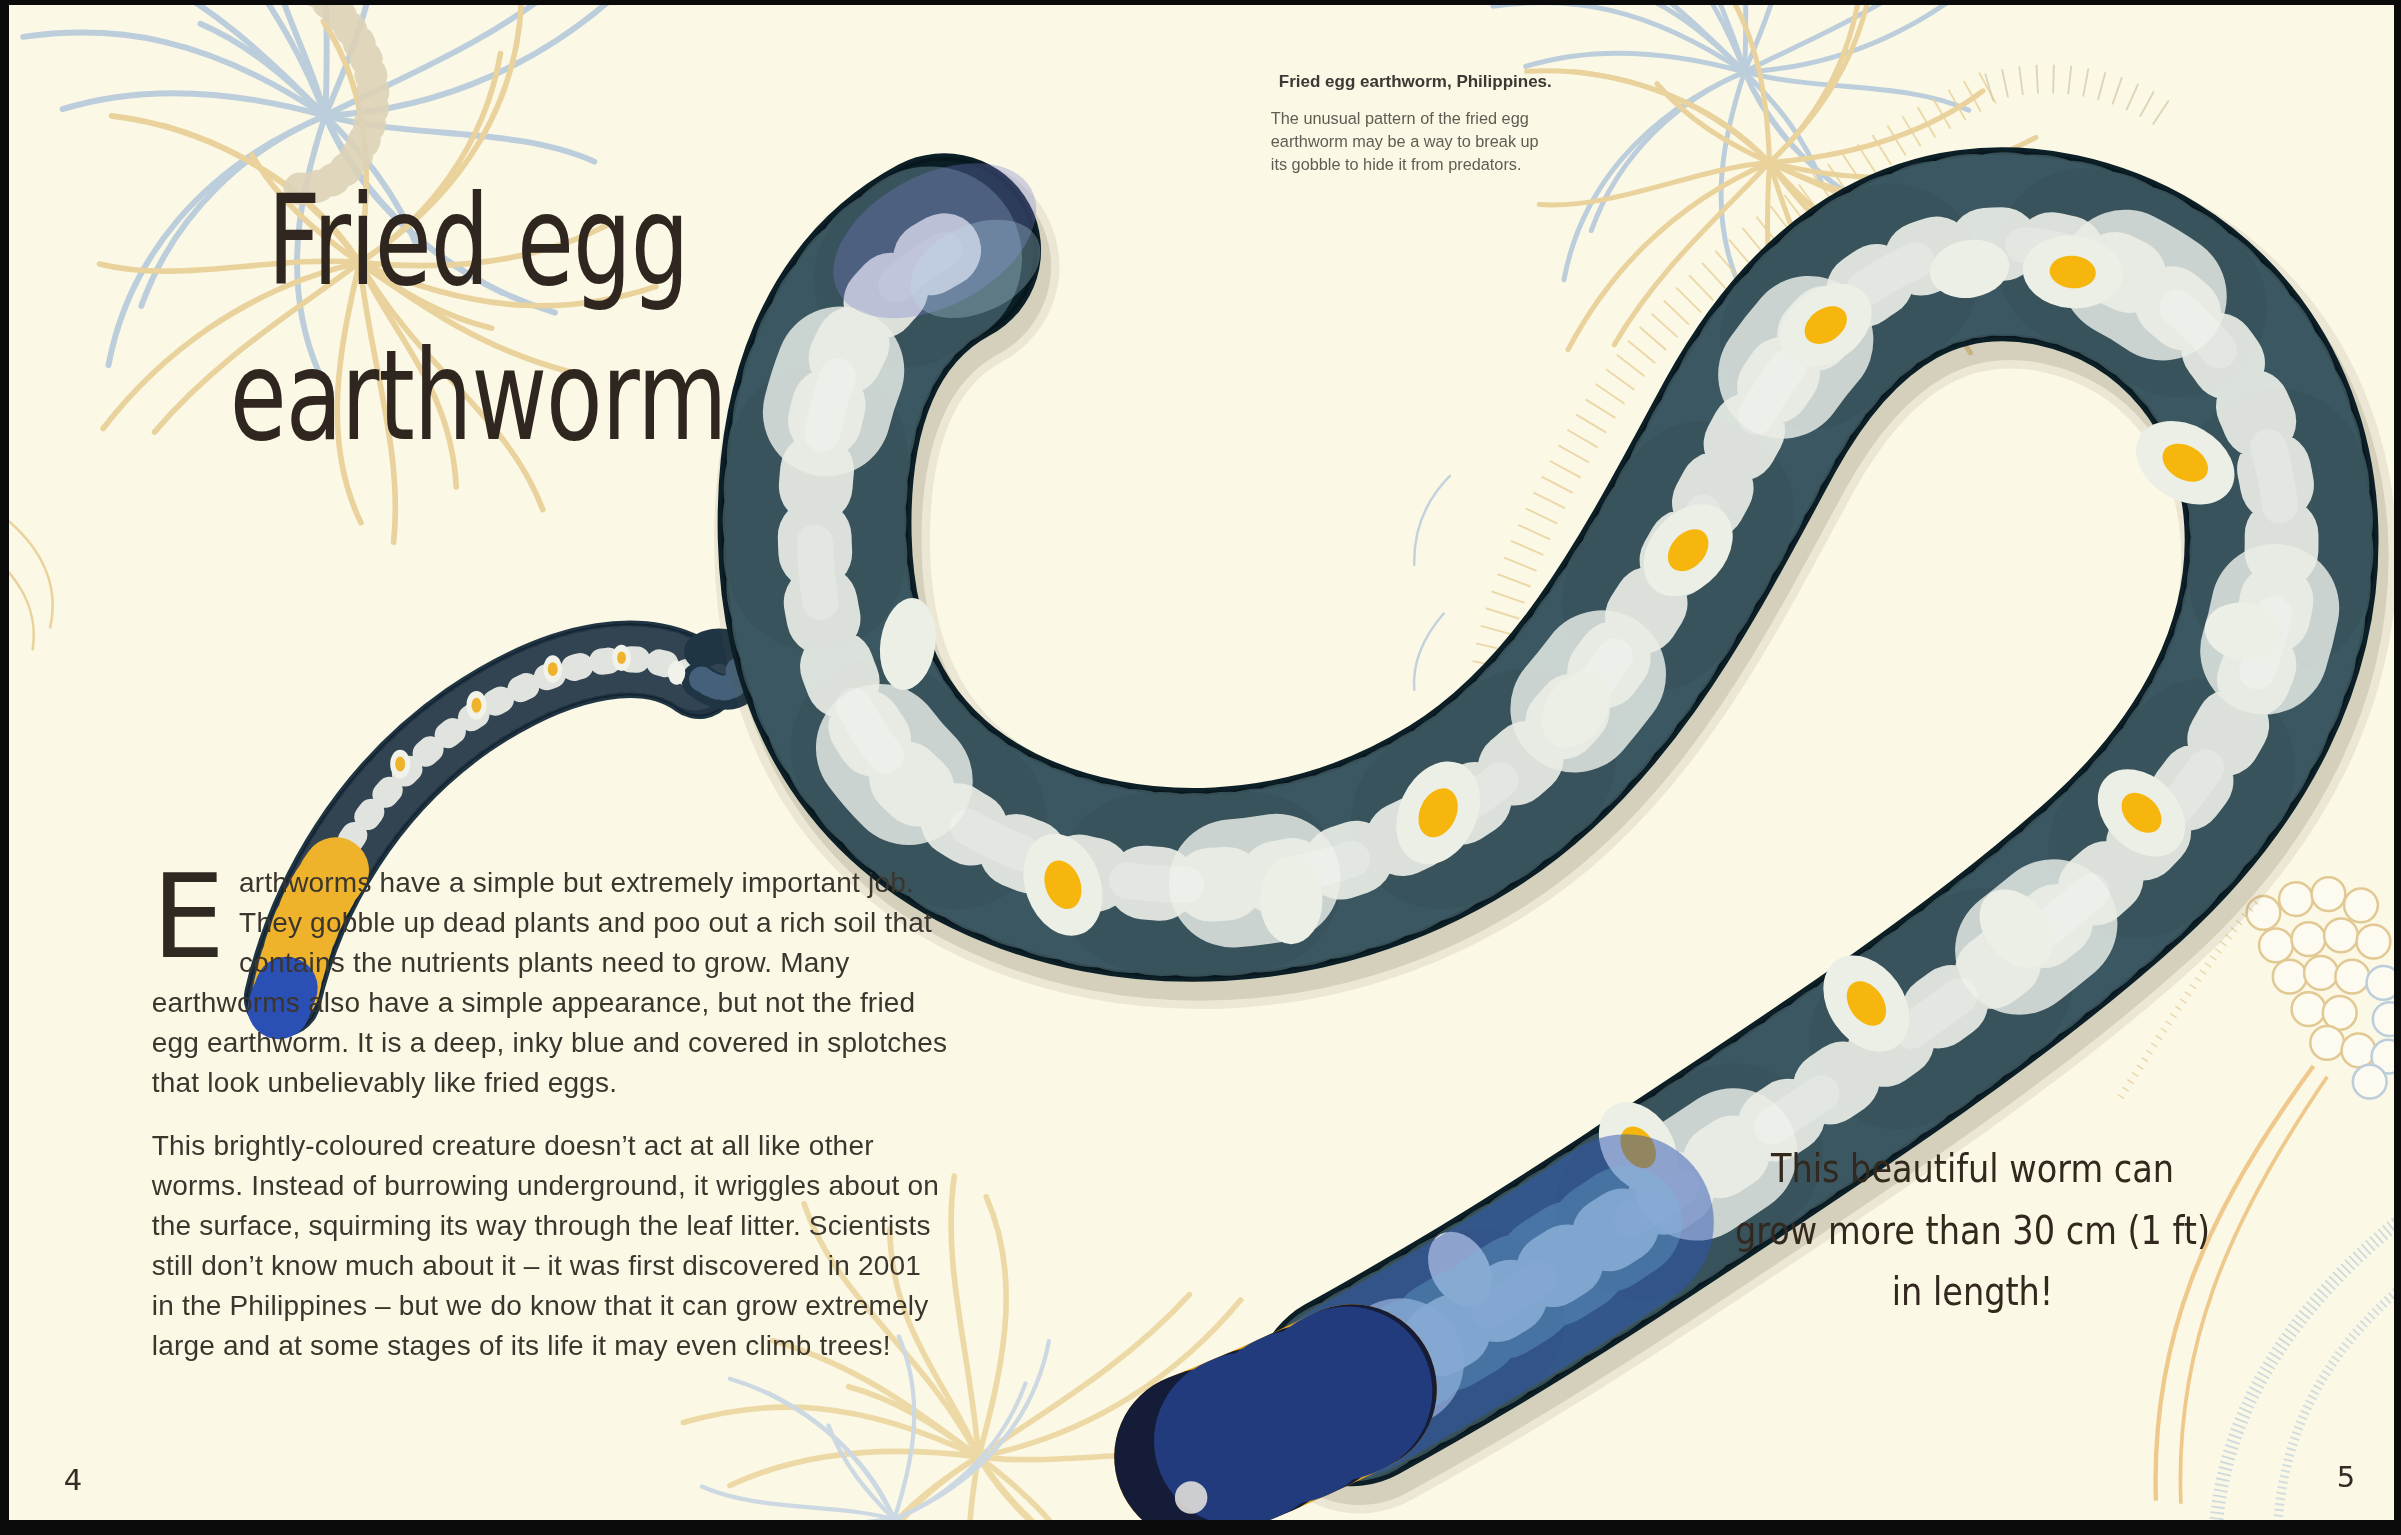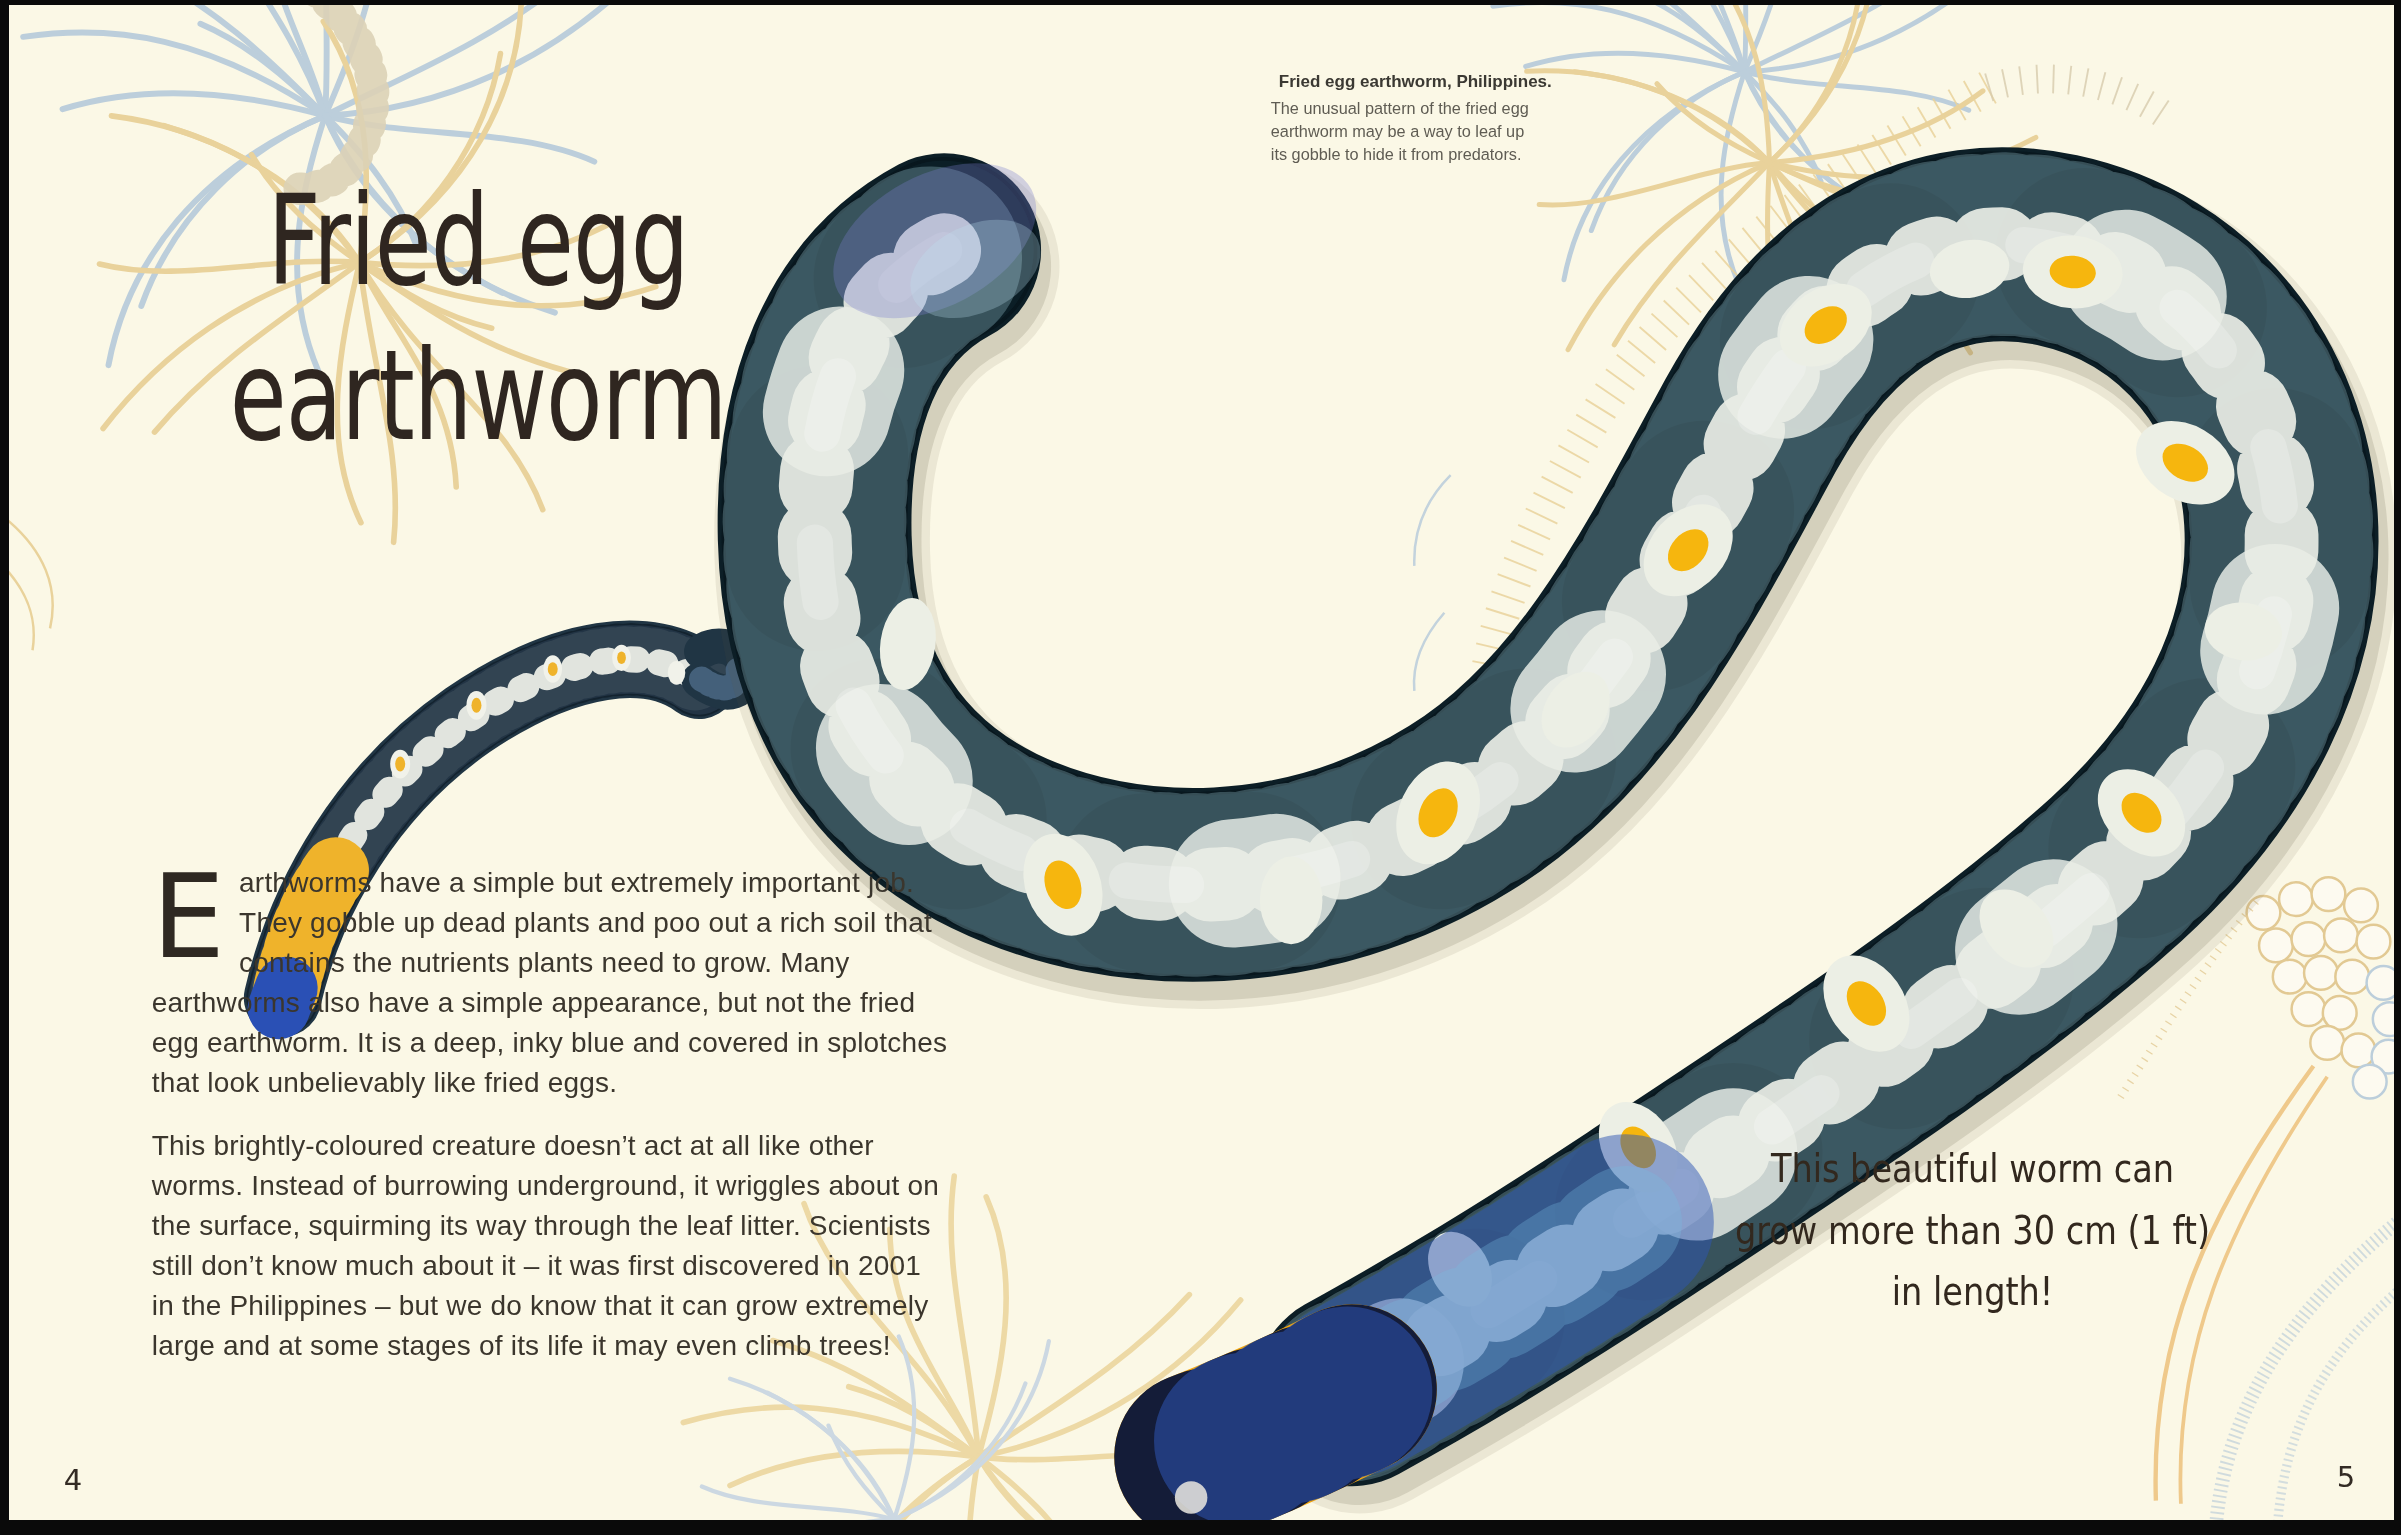--- a/index.html
+++ b/index.html
@@ -8,21 +8,21 @@
   svg.art{position:absolute;left:-8.8px;top:-5px;width:2401px;height:1535px;}
   .page-title{
     position:absolute;left:125px;top:158px;width:688px;text-align:center;
     font-family:"DejaVu Sans",sans-serif;color:#2F2620;font-size:125px;line-height:1.24;
     transform:scaleX(.74);transform-origin:50% 0;letter-spacing:-1.3px;white-space:nowrap;
   }
   .caption{
     position:absolute;left:1262px;top:65px;width:300px;
     font-family:"Liberation Sans",sans-serif;font-size:16.3px;line-height:1.42;color:#5F5C53;
   }
-  .caption .cap-head{font-weight:bold;color:#3B3933;font-size:17px;margin-bottom:3px;padding-left:8px;}
+  .caption .cap-head{font-weight:bold;color:#3B3933;font-size:17px;margin-bottom:13px;padding-left:8px;}
   .bodytext{
     position:absolute;left:143px;top:858px;width:799px;
     font-family:"Liberation Sans",sans-serif;font-size:28px;line-height:1.43;
     color:#3B362D;letter-spacing:0.2px;
   }
   .bodytext p{margin:0 0 22.5px 0;}
   .dropcap{
     float:left;font-family:"DejaVu Sans",sans-serif;font-size:116px;line-height:95px;
     margin:6.3px 13.8px 0 0;color:#2F2922;
   }
@@ -239,21 +239,21 @@
     </svg>
 
     <div class="page-title">
       <div>Fried egg</div>
       <div>earthworm</div>
     </div>
 
     <div class="caption">
       <div class="cap-head">Fried egg earthworm, Philippines.</div>
       <div>The unusual pattern of the fried egg</div>
-      <div>earthworm may be a way to leaf up</div>
+      <div>earthworm may be a way to break up</div>
       <div>its gobble to hide it from predators.</div>
     </div>
 
     <div class="bodytext">
       <p><span class="dropcap">E</span><span>arthworms have a simple but extremely important job. They gobble up dead plants and poo out a rich soil that contains the nutrients plants need to grow. Many earthworms also have a simple appearance, but not the fried egg earthworm. It is a deep, inky blue and covered in splotches that look unbelievably like fried eggs.</span></p>
       <p><span>This brightly-coloured creature doesn’t act at all like other worms. Instead of burrowing underground, it wriggles about on the surface, squirming its way through the leaf litter. Scientists still don’t know much about it – it was first discovered in 2001 in the Philippines – but we do know that it can grow extremely large and at some stages of its life it may even climb trees!</span></p>
     </div>
 
     <div class="callout">
       <div>This beautiful worm can</div>

